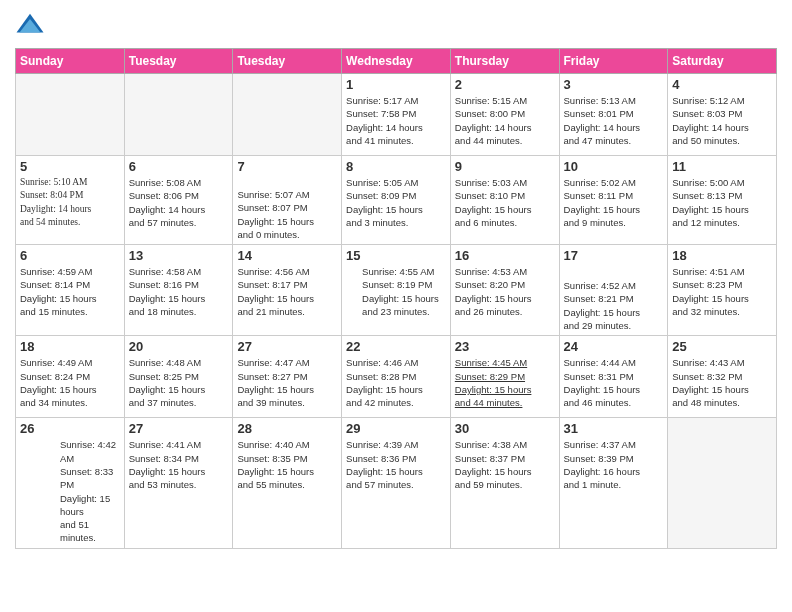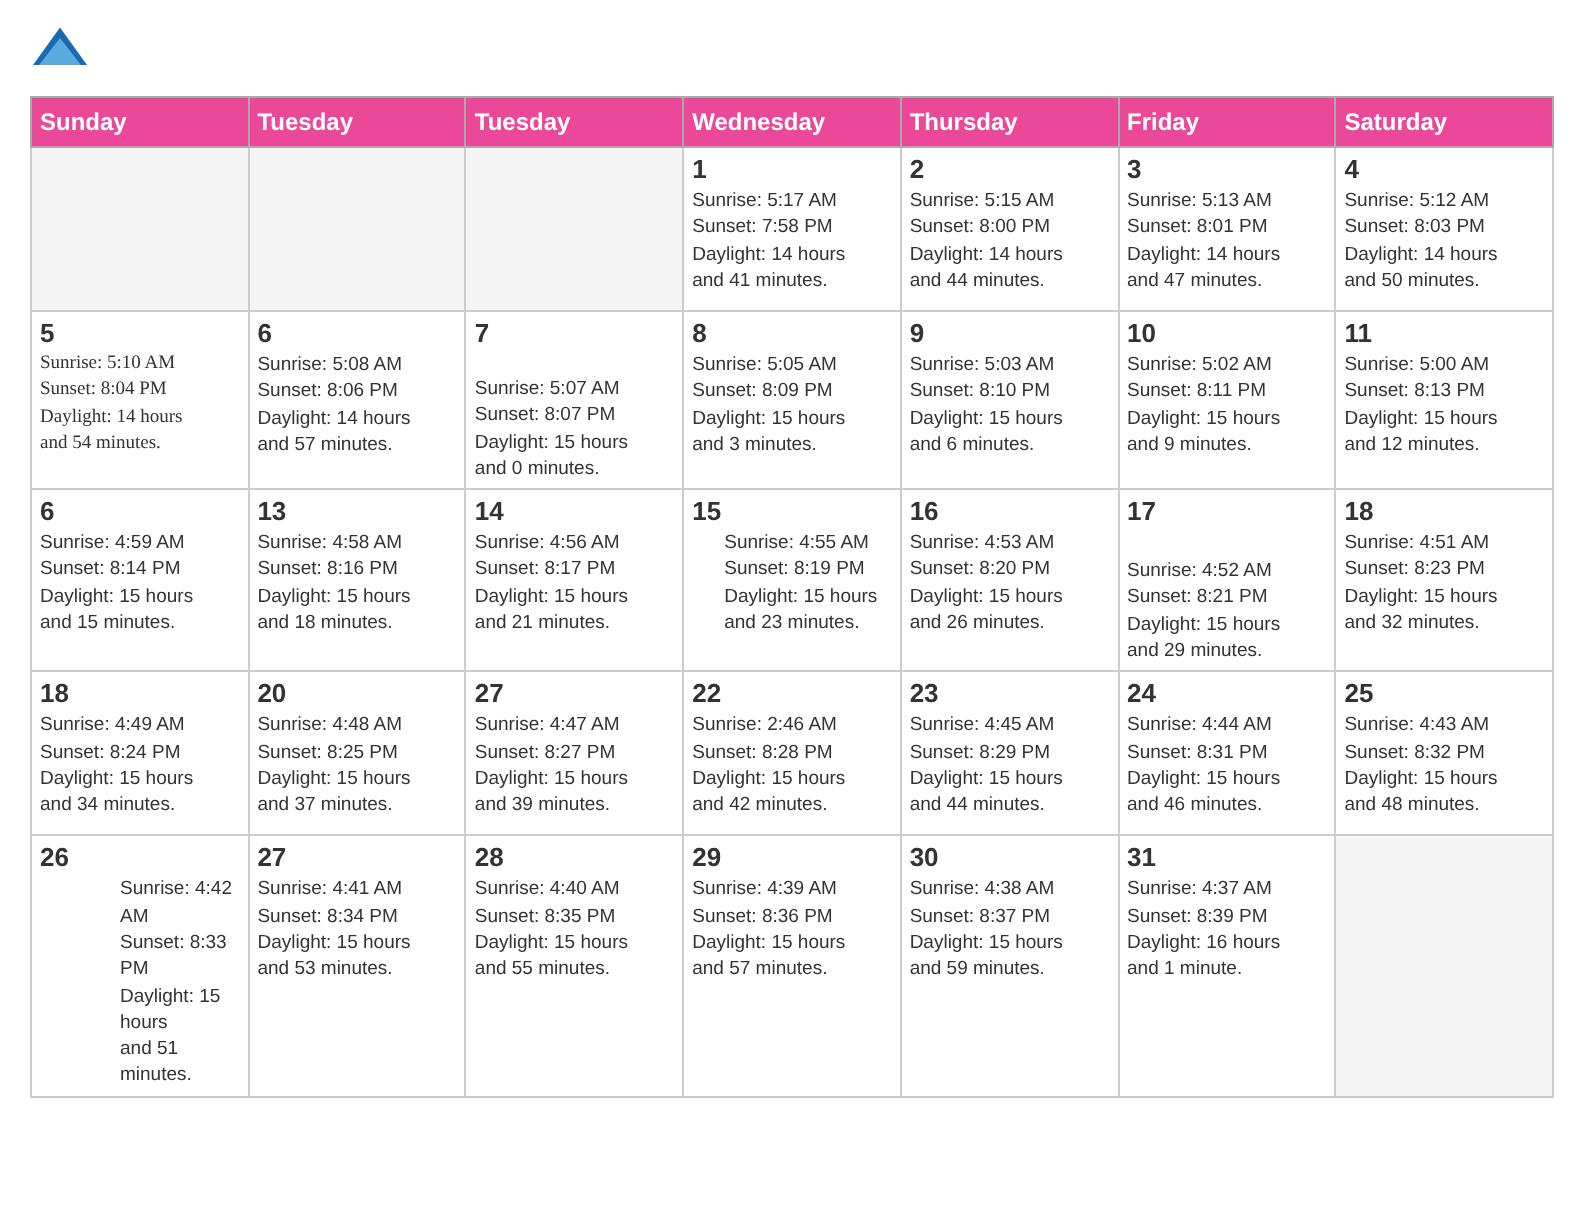--- a/index.html
+++ b/index.html
@@ -282,28 +282,28 @@
           </td>
           <td>
             <div class="day-number">27</div>
             <div class="day-info" style="white-space: pre-line;">Sunrise: 4:47 AM
 Sunset: 8:27 PM
 Daylight: 15 hours
 and 39 minutes.</div>
           </td>
           <td>
             <div class="day-number">22</div>
-            <div class="day-info" style="white-space: pre-line;">Sunrise: 2:46 AM
+            <div class="day-info" style="white-space: pre-line;">Sunrise: 4:46 AM
 Sunset: 8:28 PM
 Daylight: 15 hours
 and 42 minutes.</div>
           </td>
           <td>
             <div class="day-number">23</div>
-            <div class="day-info" style="white-space: pre-line;">Sunrise: 4:45 AM
+            <div class="day-info" style="white-space: pre-line; text-decoration: underline;">Sunrise: 4:45 AM
 Sunset: 8:29 PM
 Daylight: 15 hours
 and 44 minutes.</div>
           </td>
           <td>
             <div class="day-number">24</div>
             <div class="day-info" style="white-space: pre-line;">Sunrise: 4:44 AM
 Sunset: 8:31 PM
 Daylight: 15 hours
 and 46 minutes.</div>

